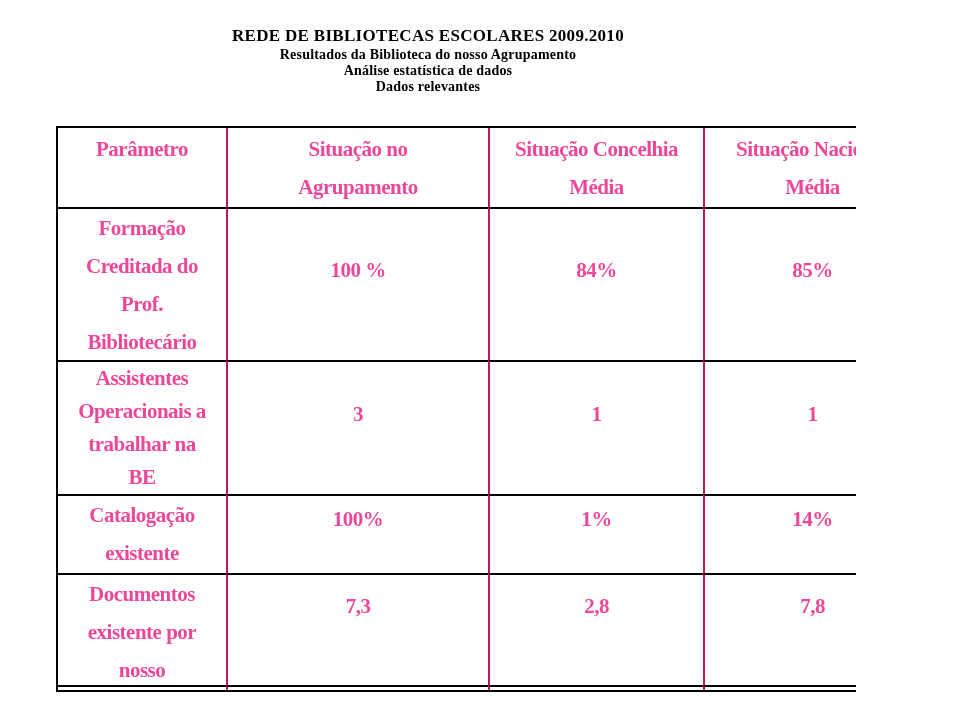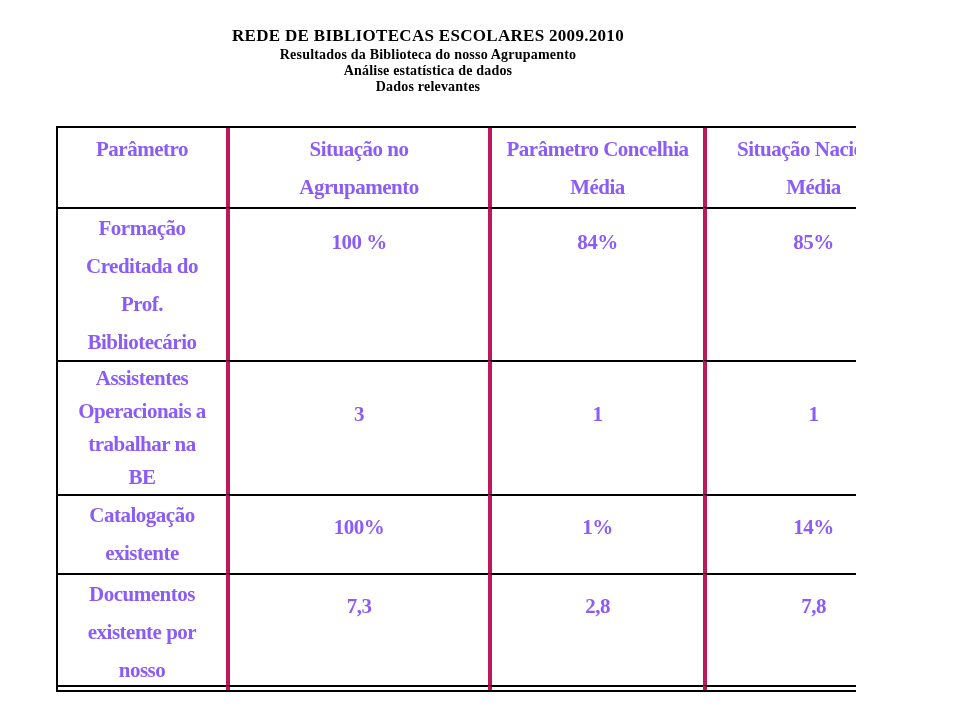--- a/index.html
+++ b/index.html
@@ -43,50 +43,50 @@
     background: #ffffff;
   }
   .cell {
     box-sizing: border-box;
     text-align: center;
     font-weight: bold;
     font-size: 21px;
     line-height: 38px;
     letter-spacing: -0.5px;
     white-space: pre;
-    color: #8b5cf6;
+    color: #ec4899;
   }
-  .bl { border-left: 4px solid #be185d; }
+  .bl { border-left: 2px solid #be185d; }
   .bt { border-top: 2px solid #000000; }
   .header-cell { padding-top: 2px; }
   .row2 { line-height: 33px; }
-  .val-r1 { padding-top: 14px; text-align: center; }
+  .val-r1 { padding-top: 42px; text-align: center; }
   .val-r2 { padding-top: 36px; }
-  .val-r3 { padding-top: 12px; }
+  .val-r3 { padding-top: 4px; }
   .val-r4 { padding-top: 12px; }
   .sliver { height: 5px; }
 </style>
 </head>
 <body>
 
 <div class="slide">
 
   <div class="title-block">
     <div class="title-line-main">REDE DE BIBLIOTECAS ESCOLARES 2009.2010</div>
     <div class="title-line-sub">Resultados da Biblioteca do nosso Agrupamento</div>
     <div class="title-line-sub">Análise estatística de dados</div>
     <div class="title-line-sub">Dados relevantes</div>
   </div>
 
   <div class="data-table">
 
     <div class="cell header-cell">Parâmetro</div>
     <div class="cell header-cell bl">Situação no
 Agrupamento</div>
-    <div class="cell header-cell bl">Parâmetro Concelhia
+    <div class="cell header-cell bl">Situação Concelhia
 Média</div>
     <div class="cell header-cell bl">Situação Nacional
 Média</div>
 
     <div class="cell bt">Formação
 Creditada do
 Prof.
 Bibliotecário</div>
     <div class="cell bt bl val-r1">100 %</div>
     <div class="cell bt bl val-r1">84%</div>

